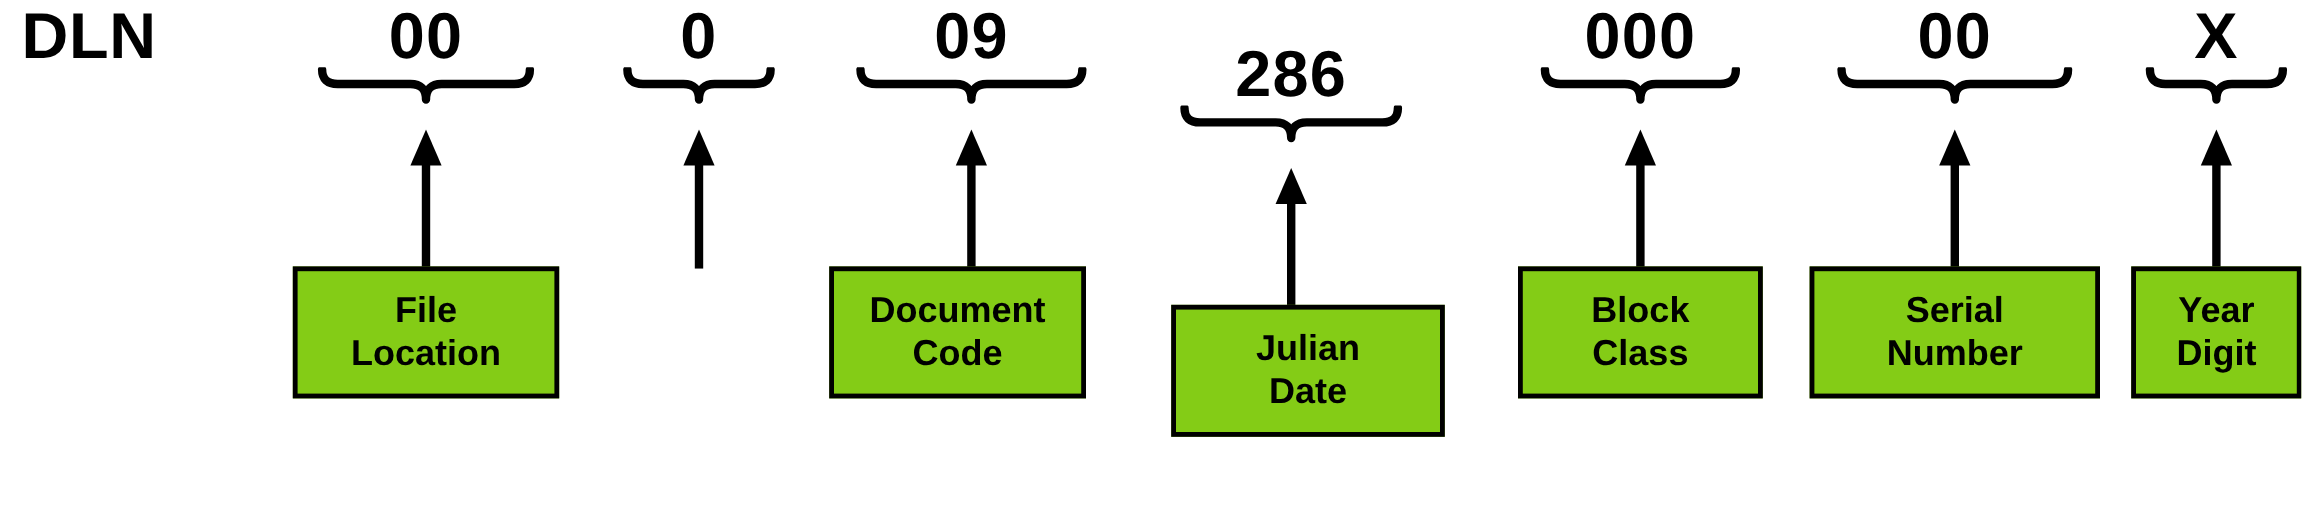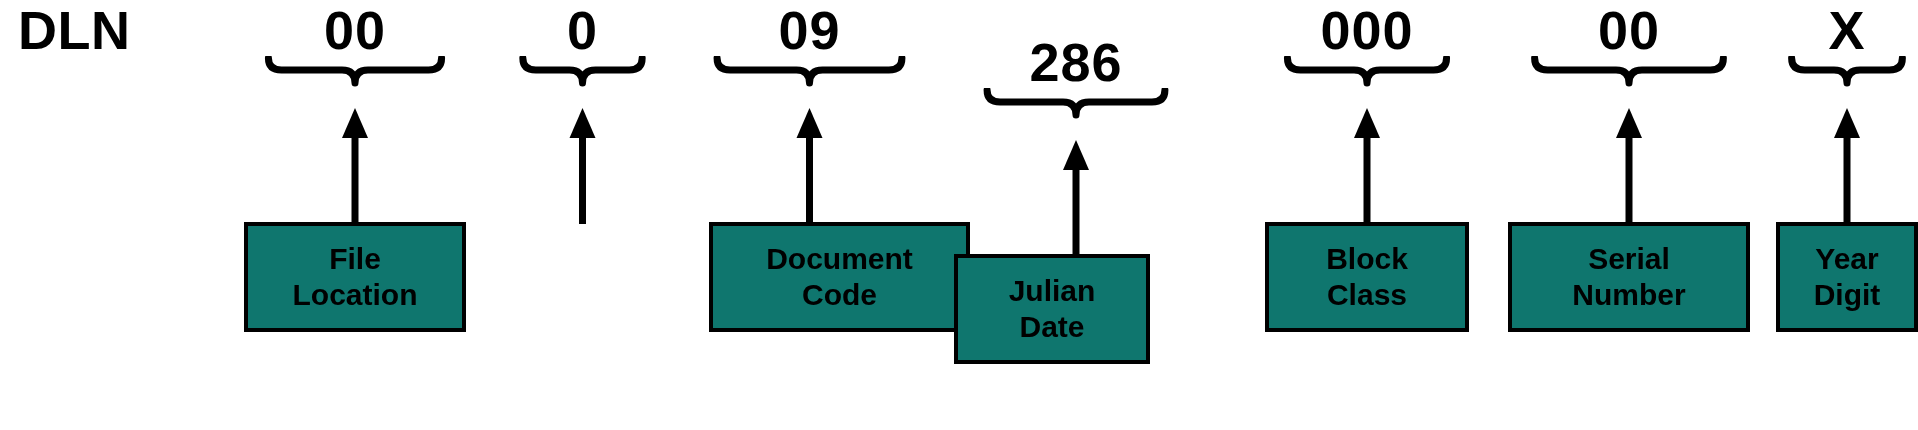--- a/index.html
+++ b/index.html
@@ -63,21 +63,21 @@
     left: 0;
     right: 0;
     height: 132px;
   }
   .seg-arrow svg { display: block; width: 100%; height: 100%; }
   .seg-box {
     position: absolute;
     top: 222px;
     box-sizing: border-box;
     border: 4px solid #000000;
-    background: #0f766e;
+    background: #84cc16;
     height: 110px;
     display: flex;
     align-items: center;
     justify-content: center;
   }
   .seg-box-label {
     font-size: 30px;
     font-weight: bold;
     line-height: 36px;
     color: #000000;
@@ -132,39 +132,39 @@
           <svg viewBox="0 0 281 34" preserveAspectRatio="none">
             <path d="M 48.06999999999999 2 Q 48.06999999999999 14 61.06999999999999 14 L 127.5 14 Q 140.5 14 140.5 27 Q 140.5 14 153.5 14 L 219.93 14 Q 232.93 14 232.93 2" fill="none" stroke="#000000" stroke-width="7" stroke-linecap="round" stroke-linejoin="round"></path>
           </svg>
         </div>
         <div class="seg-arrow">
           <svg viewBox="0 0 281 132" preserveAspectRatio="none">
             <line x1="140.5" y1="132" x2="140.5" y2="34" stroke="#000000" stroke-width="7"></line>
             <polygon points="140.5,16 127.5,46 153.5,46" fill="#000000"></polygon>
           </svg>
         </div>
-        <div class="seg-box" style="left: 40px; width: 261px;">
+        <div class="seg-box" style="left: 22px; width: 214px;">
           <div class="seg-box-label">Document
 Code</div>
         </div>
       </div>
       <div class="seg" style="left: 940px; width: 272px; margin-top: 32px;">
         <div class="seg-digits">286</div>
         <div class="seg-brace">
           <svg viewBox="0 0 272 34" preserveAspectRatio="none">
             <path d="M 47.08 2 Q 47.08 14 60.08 14 L 123 14 Q 136 14 136 27 Q 136 14 149 14 L 211.92000000000002 14 Q 224.92000000000002 14 224.92000000000002 2" fill="none" stroke="#000000" stroke-width="7" stroke-linecap="round" stroke-linejoin="round"></path>
           </svg>
         </div>
         <div class="seg-arrow">
           <svg viewBox="0 0 272 132" preserveAspectRatio="none">
             <line x1="136" y1="132" x2="136" y2="34" stroke="#000000" stroke-width="7"></line>
             <polygon points="136,16 123,46 149,46" fill="#000000"></polygon>
           </svg>
         </div>
-        <div class="seg-box" style="left: 14px; width: 196px;">
+        <div class="seg-box" style="left: 36px; width: 228px;">
           <div class="seg-box-label">Julian
 Date</div>
         </div>
       </div>
       <div class="seg" style="left: 1243px; width: 248px;">
         <div class="seg-digits">000</div>
         <div class="seg-brace">
           <svg viewBox="0 0 248 34" preserveAspectRatio="none">
             <path d="M 44.44 2 Q 44.44 14 57.44 14 L 111 14 Q 124 14 124 27 Q 124 14 137 14 L 190.56 14 Q 203.56 14 203.56 2" fill="none" stroke="#000000" stroke-width="7" stroke-linecap="round" stroke-linejoin="round"></path>
           </svg>

